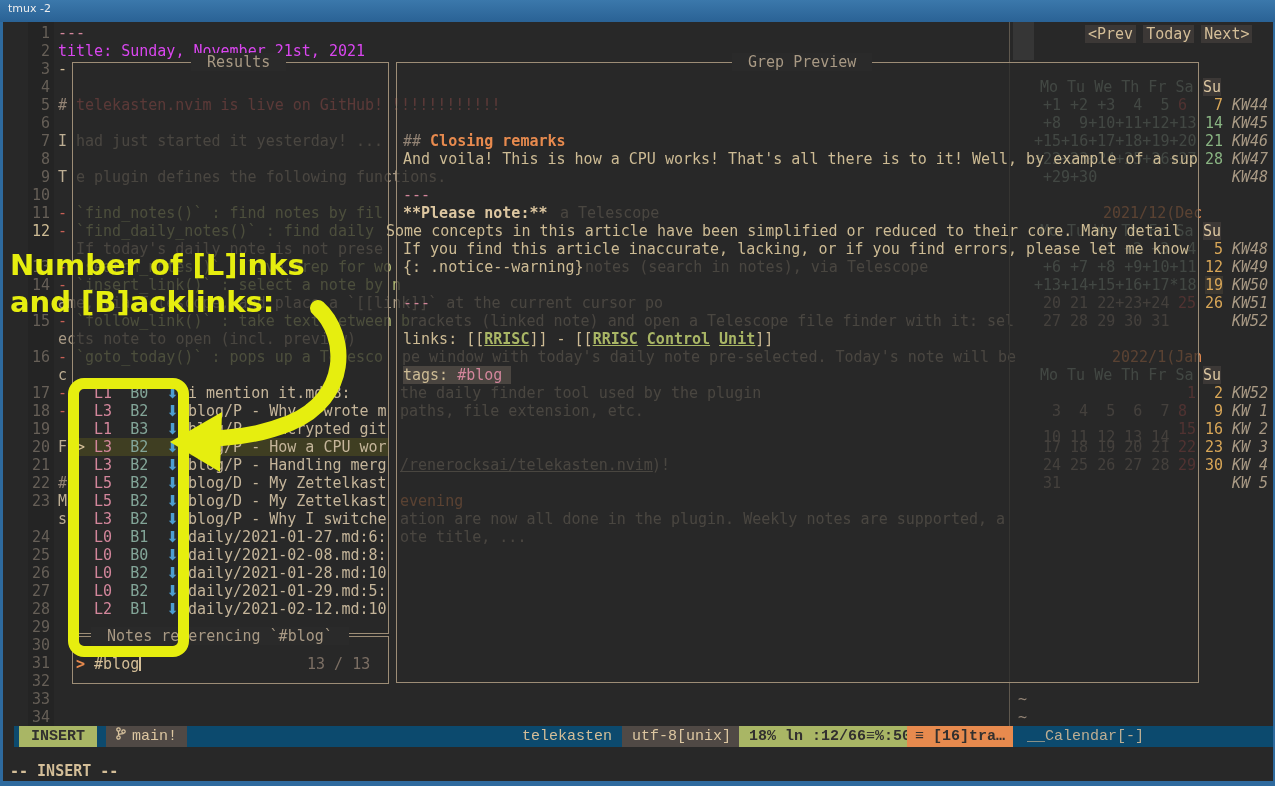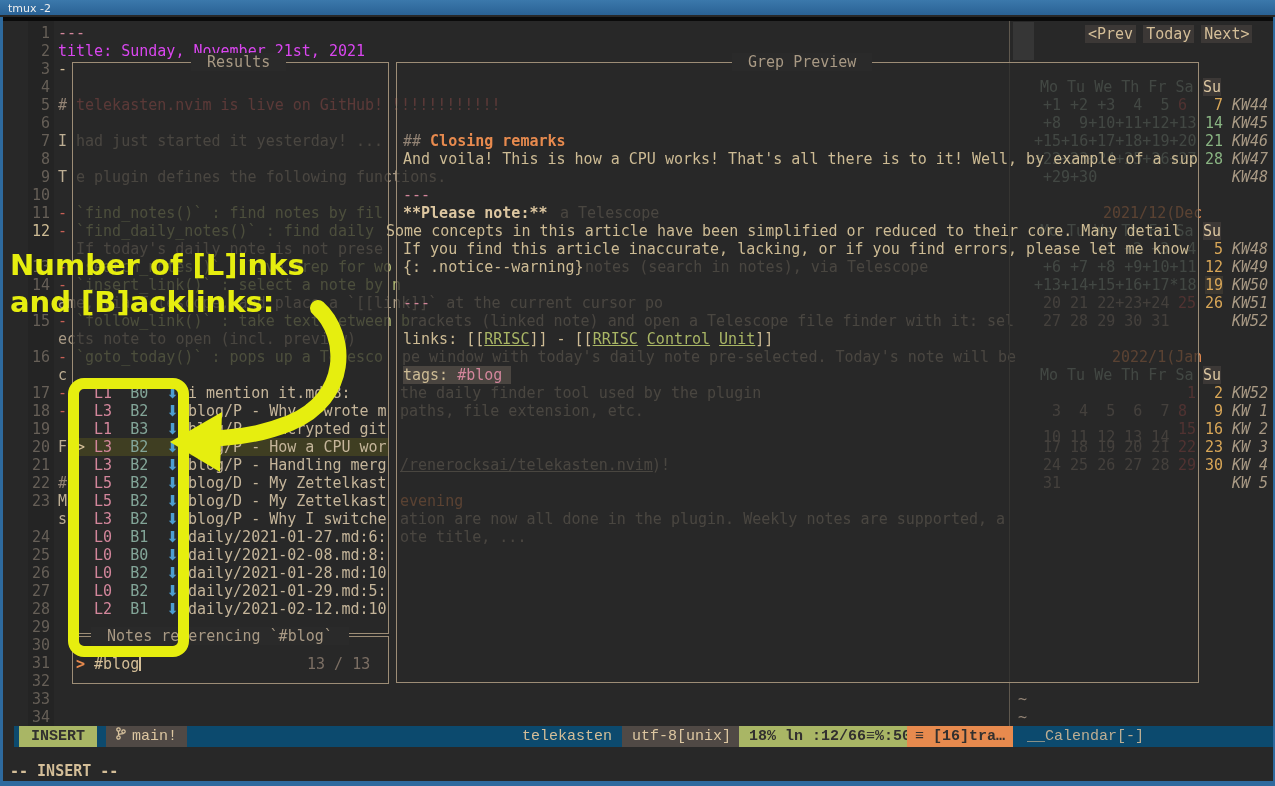--- a/index.html
+++ b/index.html
@@ -1,19 +1,19 @@
 <!DOCTYPE html>
 <html><head>
 <meta charset="utf-8">
 <style>
   html,body{margin:0;padding:0;background:#111;}
   #stage{position:relative;width:1275px;height:786px;background:#282828;overflow:hidden;
          font-family:"DejaVu Sans Mono",monospace;font-size:15px;line-height:18px;}
   
-  .titlebar{position:absolute;left:0;top:0;width:1275px;height:15px;background:linear-gradient(#3b78ab,#2a6295);
+  .titlebar{position:absolute;left:0;top:0;width:1275px;height:22px;background:linear-gradient(#3b78ab,#2a6295);
             color:#eee;font-family:"DejaVu Sans",sans-serif;font-size:11px;line-height:17px;padding-left:8px;box-sizing:border-box;z-index:40;}
   .frame-left{position:absolute;left:0;top:17px;width:3px;height:769px;background:#2e6a9e;z-index:39;}
   .frame-right{position:absolute;right:0;top:17px;width:2px;height:769px;background:#2e6a9e;z-index:39;}
   .frame-bottom{position:absolute;left:0;bottom:0;width:1275px;height:5px;background:#2e6a9e;z-index:39;}
   .inner-top{position:absolute;left:0;top:17px;width:1275px;height:4px;background:#0a0a0a;z-index:38;}
   .gutter-band{position:absolute;left:28px;top:21px;width:26px;height:705px;background:#242424;}
   
   .fr{position:absolute;white-space:pre;height:18px;}
   .num{left:6px;width:44px;text-align:right;color:#665f57;}
   .numcur{color:#cdbb94;}
@@ -24,21 +24,21 @@
   .c-calyellow{color:#d8a657}.c-calaqua{color:#89b482}
   .c-kw{color:#a89984;font-style:italic}.c-calmonth{color:#e78a4e}
   .c-suhdr{color:#ddc7a1;background:#3c3836}
   .chipday{background:#3a362f}
   
   .float{position:absolute;border:1px solid #9d8d76;background:rgba(40,40,40,0.74);z-index:10;}
   .ftitle{position:absolute;top:-10px;color:#a89984;background:#2a2a2a;padding:0 7px;z-index:12;white-space:pre;}
   .prow{position:absolute;white-space:pre;height:18px;z-index:11;color:#cdbb94;}
   .p-fg{color:#cdbb94}.p-bold{color:#ddc7a1;font-weight:bold}.p-gray{color:#928374}
   .p-orange{color:#e78a4e;font-weight:bold}.p-pink{color:#d3869b}
-  .p-glink{color:#a9b665;font-weight:normal;text-decoration:underline}
+  .p-glink{color:#a9b665;font-weight:bold;text-decoration:underline}
   .p-chip{background:#4a4540}
   .rrow{position:absolute;left:74px;width:312px;height:18px;white-space:pre;z-index:11;padding-left:2px;}
   .rsel{background:#3f3e22;}
   .rmark{color:#d4be98}.rl{color:#d3869b}.rb{color:#83a598}
   .rarrow{color:#4d9dd0;font-family:"DejaVu Sans",sans-serif}.rtitle{color:#c5b59a}
   
   .caret{color:#e78a4e;font-weight:bold}
   .cursorbar{display:inline-block;width:2px;height:15px;background:#d4be98;vertical-align:-2px;}
   .counter{position:absolute;color:#7c6f64;z-index:11;}
   

